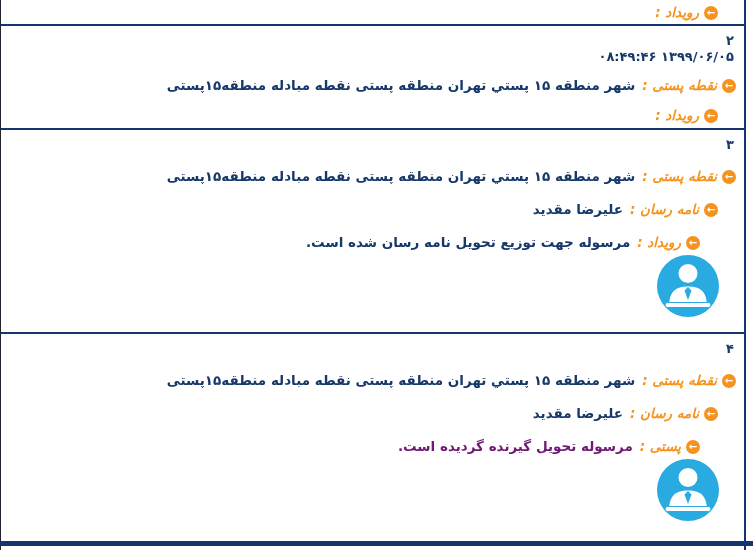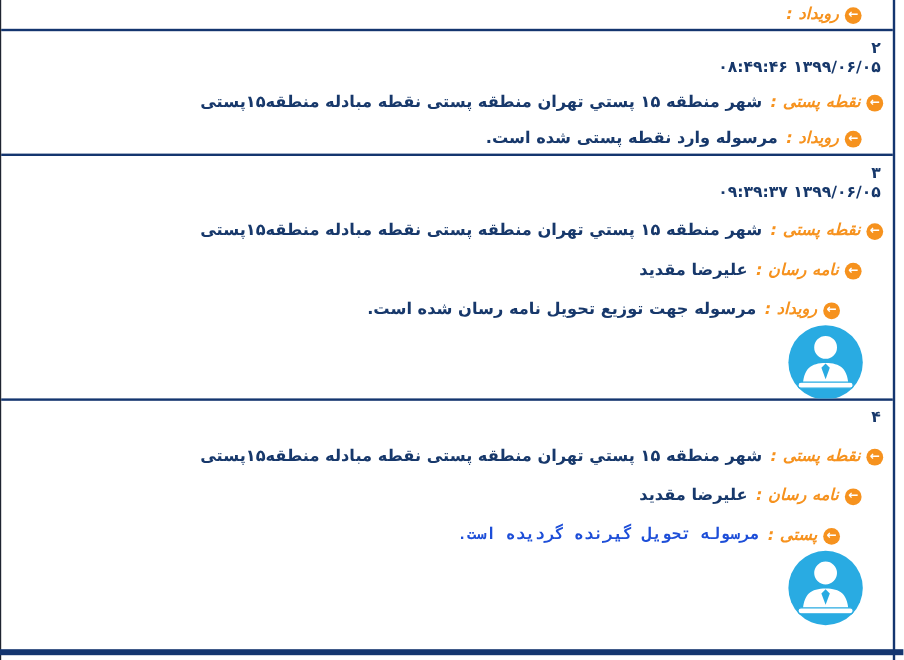--- a/index.html
+++ b/index.html
@@ -34,21 +34,21 @@
   .indent-0{padding-right:8px;}
   .indent-1{padding-right:26px;}
   .indent-2{padding-right:44px;}
   .bullet{
     flex:0 0 auto;width:14px;height:14px;border-radius:50%;
     background:#F6921E;color:#fff;font-size:10px;line-height:14px;
     text-align:center;margin-left:5px;font-weight:bold;
   }
   .lbl{color:#F6921E;margin-left:7px;font-style:italic;}
   .val{color:#17386B;}
-  .val.success{color:#1d4ed8;font-family:Liberation Mono, monospace;}
+  .val.success{color:#701a75;}
   .avatar-wrap{margin:2px 24px 0 0;width:64px;height:64px;}
   .bottom-bar{position:absolute;left:0;top:541px;width:753px;height:5px;background:#14356F;}
 </style>
 </head>
 <body>
 
 <div class="screen">
   <div class="panel">
 
     <div class="row row-partial">
@@ -65,28 +65,26 @@
     <div class="lines">
   <div class="line indent-0">
     <span class="bullet">←</span>
     <span class="lbl">نقطه پستی :</span>
     <span class="val">شهر منطقه ۱۵ پستي تهران منطقه پستی نقطه مبادله منطقه۱۵پستی</span>
   </div>
 
   <div class="line indent-1">
     <span class="bullet">←</span>
     <span class="lbl">رویداد :</span>
-    <span class="val">مرسوله وارد نقطه پستی شده است.</span>
   </div>
 </div>
   </section>
 
   <section class="row evt">
     <div class="evt-num">۳</div>
-    <div class="evt-ts"><span dir="ltr">۰۹:۳۹:۳۷ ۱۳۹۹/۰۶/۰۵</span></div>
     <div class="lines">
   <div class="line indent-0">
     <span class="bullet">←</span>
     <span class="lbl">نقطه پستی :</span>
     <span class="val">شهر منطقه ۱۵ پستي تهران منطقه پستی نقطه مبادله منطقه۱۵پستی</span>
   </div>
 
   <div class="line indent-1">
     <span class="bullet">←</span>
     <span class="lbl">نامه رسان :</span>

